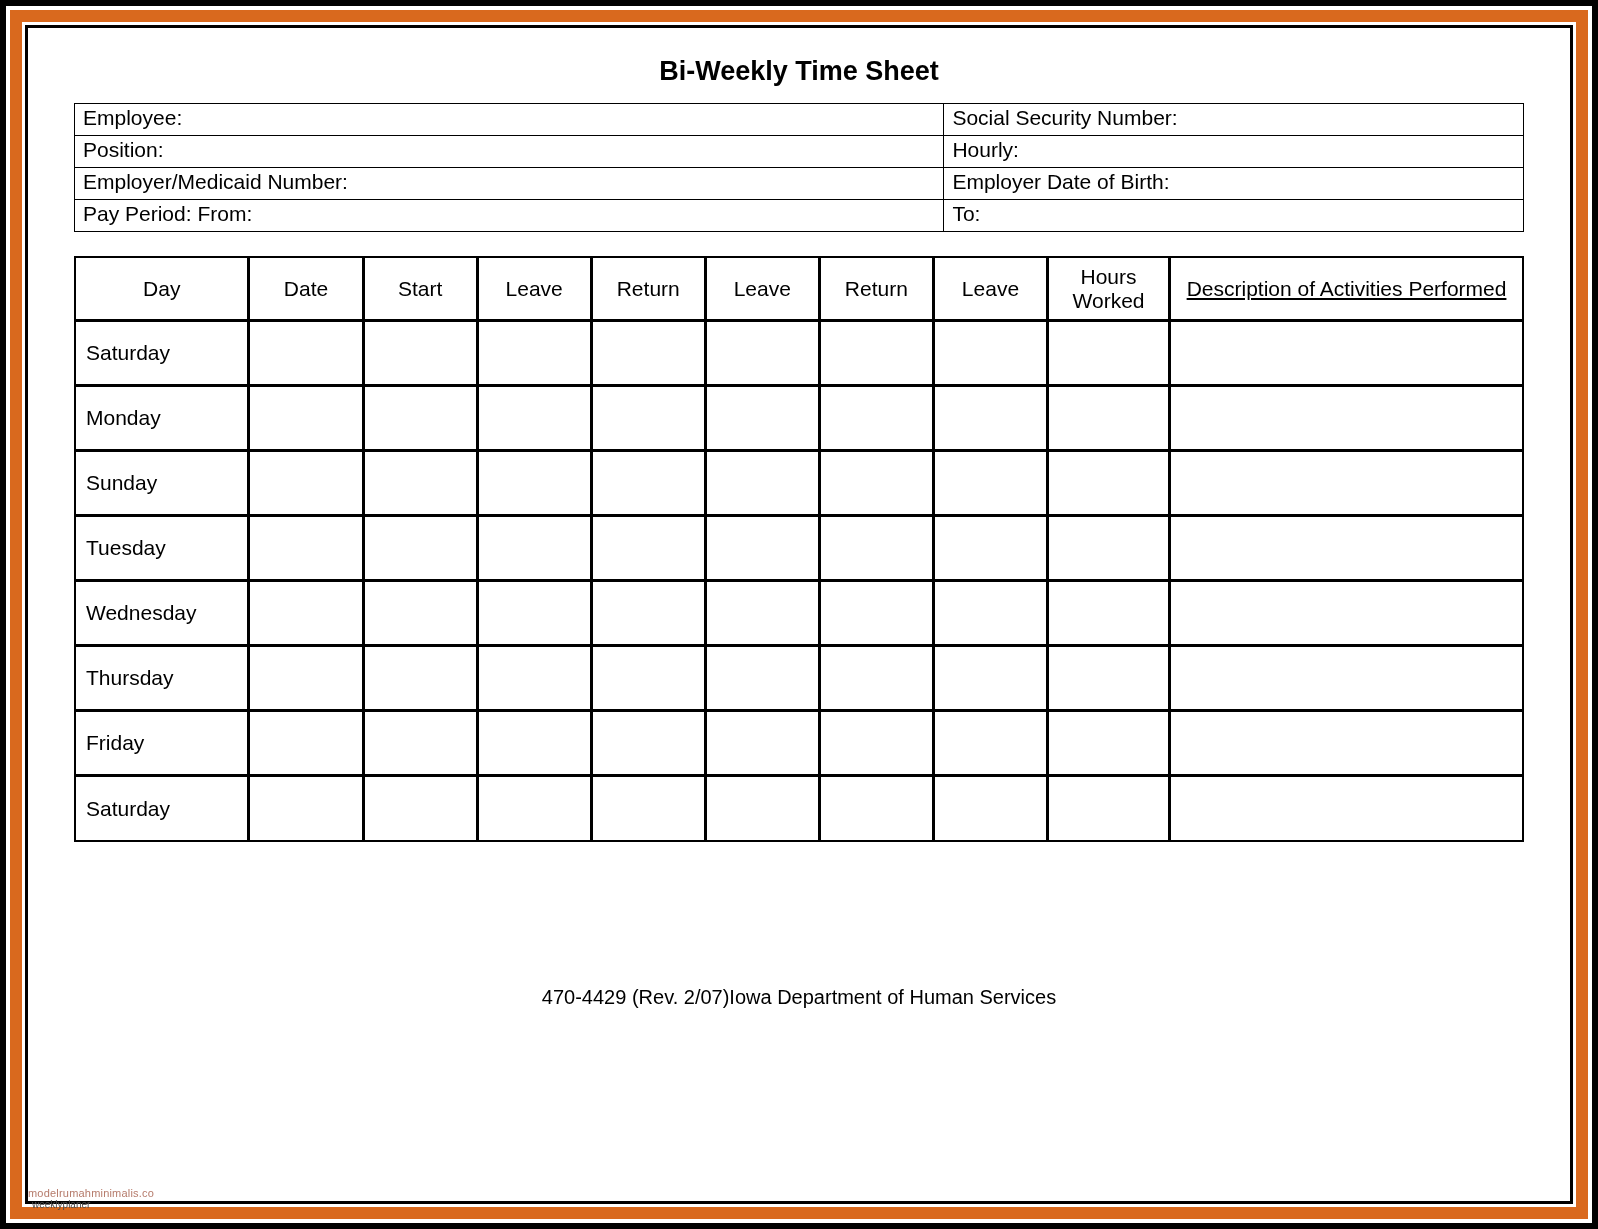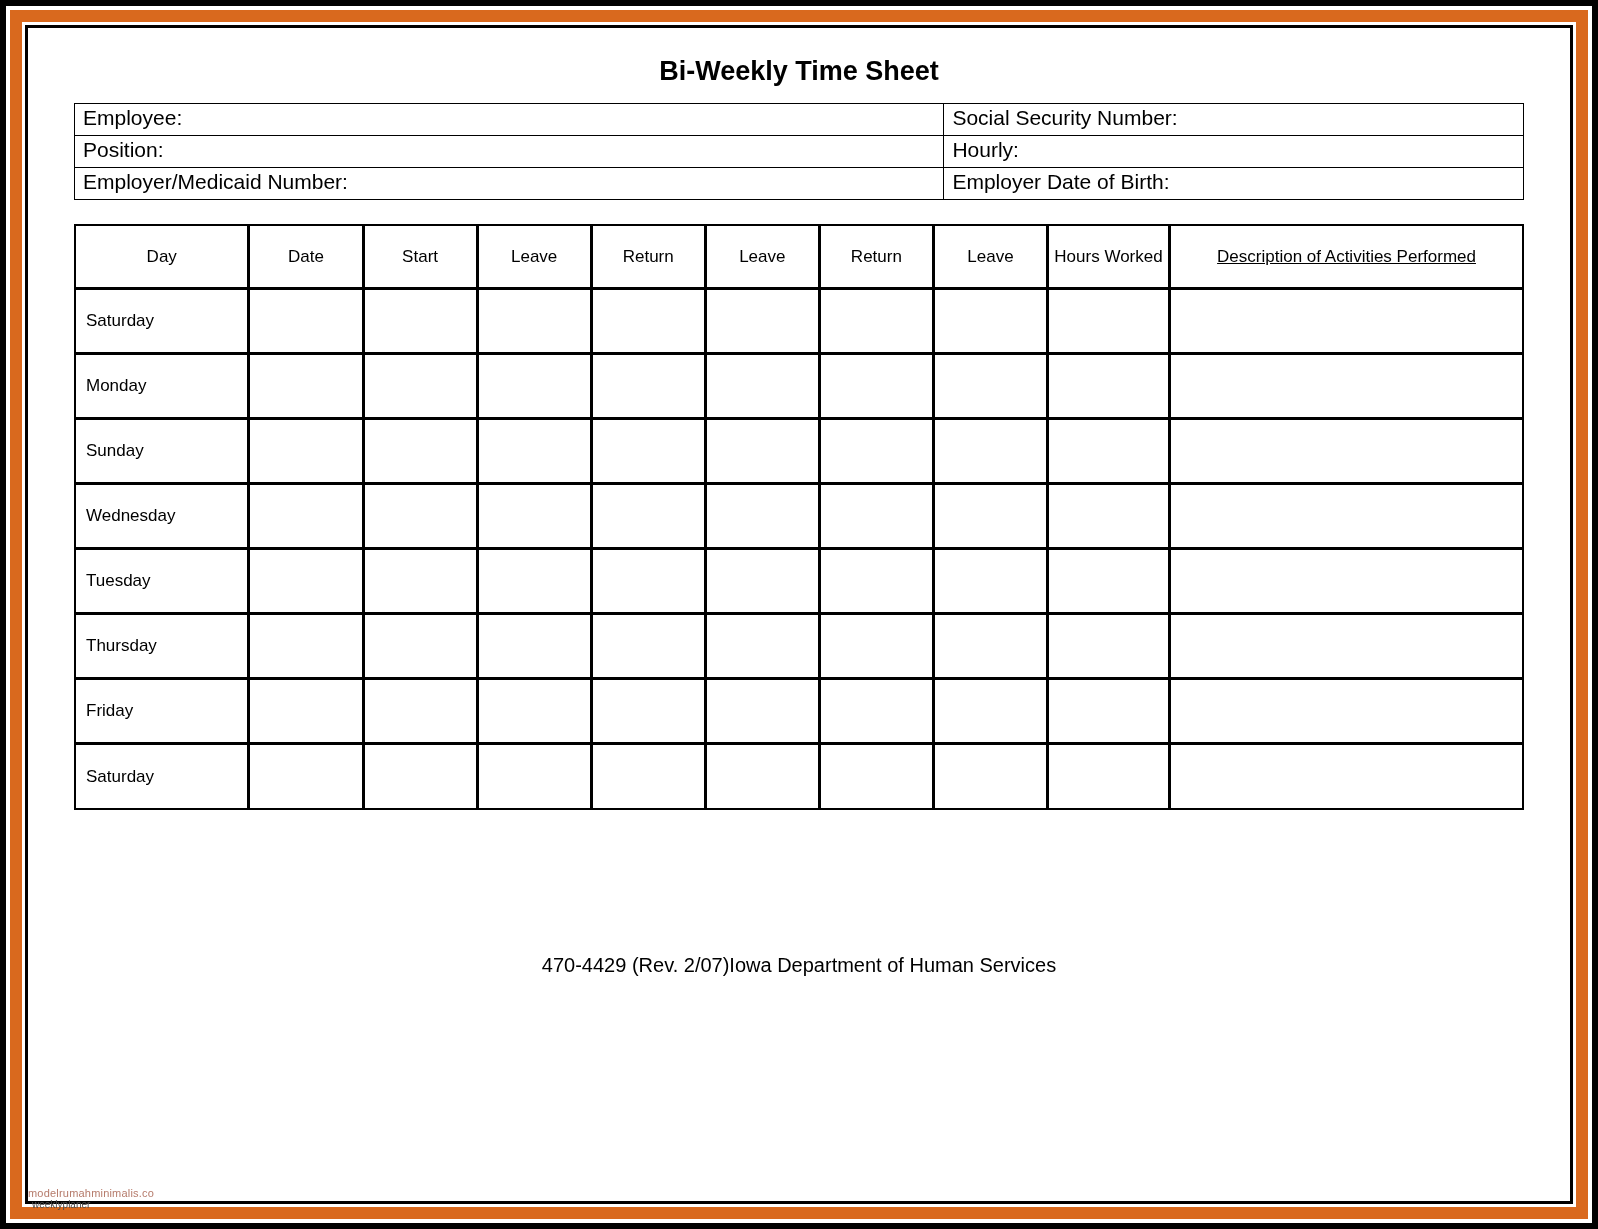--- a/index.html
+++ b/index.html
@@ -46,21 +46,21 @@
     padding: 2px 16px 5px 8px;
     vertical-align: top;
   }
   table.info td.left { width: 60%; }
   table.info td.right { width: 40%; }
 
   table.sheet {
     width: 100%;
     border-collapse: separate;
     border-spacing: 0;
-    font-size: 17px;
+    font-size: 21px;
     border: 2px solid #000;
   }
   table.sheet th, table.sheet td {
     border-top: 2px solid #000;
     border-left: 2px solid #000;
     border-right: 1px solid #000;
     border-bottom: 1px solid #000;
     padding: 0;
   }
   table.sheet thead th {
@@ -126,20 +126,24 @@
           <td class="left">Employee:</td>
           <td class="right">Social Security Number:</td>
         </tr>
         <tr>
           <td class="left">Position:</td>
           <td class="right">Hourly:</td>
         </tr>
         <tr>
           <td class="left">Employer/Medicaid Number:</td>
           <td class="right">Employer Date of Birth:</td>
+        </tr>
+        <tr>
+          <td class="left">Pay Period:  From:</td>
+          <td class="right">To:</td>
         </tr>
       </tbody>
         </table>
 
       <table class="sheet">
         <thead>
           <tr>
             <th class="col-day">Day</th>
             <th class="col-sm">Date</th>
             <th class="col-sm">Start</th>
@@ -183,33 +187,33 @@
             <td></td>
             <td></td>
             <td></td>
             <td></td>
             <td></td>
             <td></td>
             <td></td>
             <td></td>
           </tr>
           <tr>
+            <td class="day">Tuesday</td>
+            <td></td>
+            <td></td>
+            <td></td>
+            <td></td>
+            <td></td>
+            <td></td>
+            <td></td>
+            <td></td>
+            <td></td>
+          </tr>
+          <tr>
             <td class="day">Wednesday</td>
-            <td></td>
-            <td></td>
-            <td></td>
-            <td></td>
-            <td></td>
-            <td></td>
-            <td></td>
-            <td></td>
-            <td></td>
-          </tr>
-          <tr>
-            <td class="day">Tuesday</td>
             <td></td>
             <td></td>
             <td></td>
             <td></td>
             <td></td>
             <td></td>
             <td></td>
             <td></td>
             <td></td>
           </tr>

